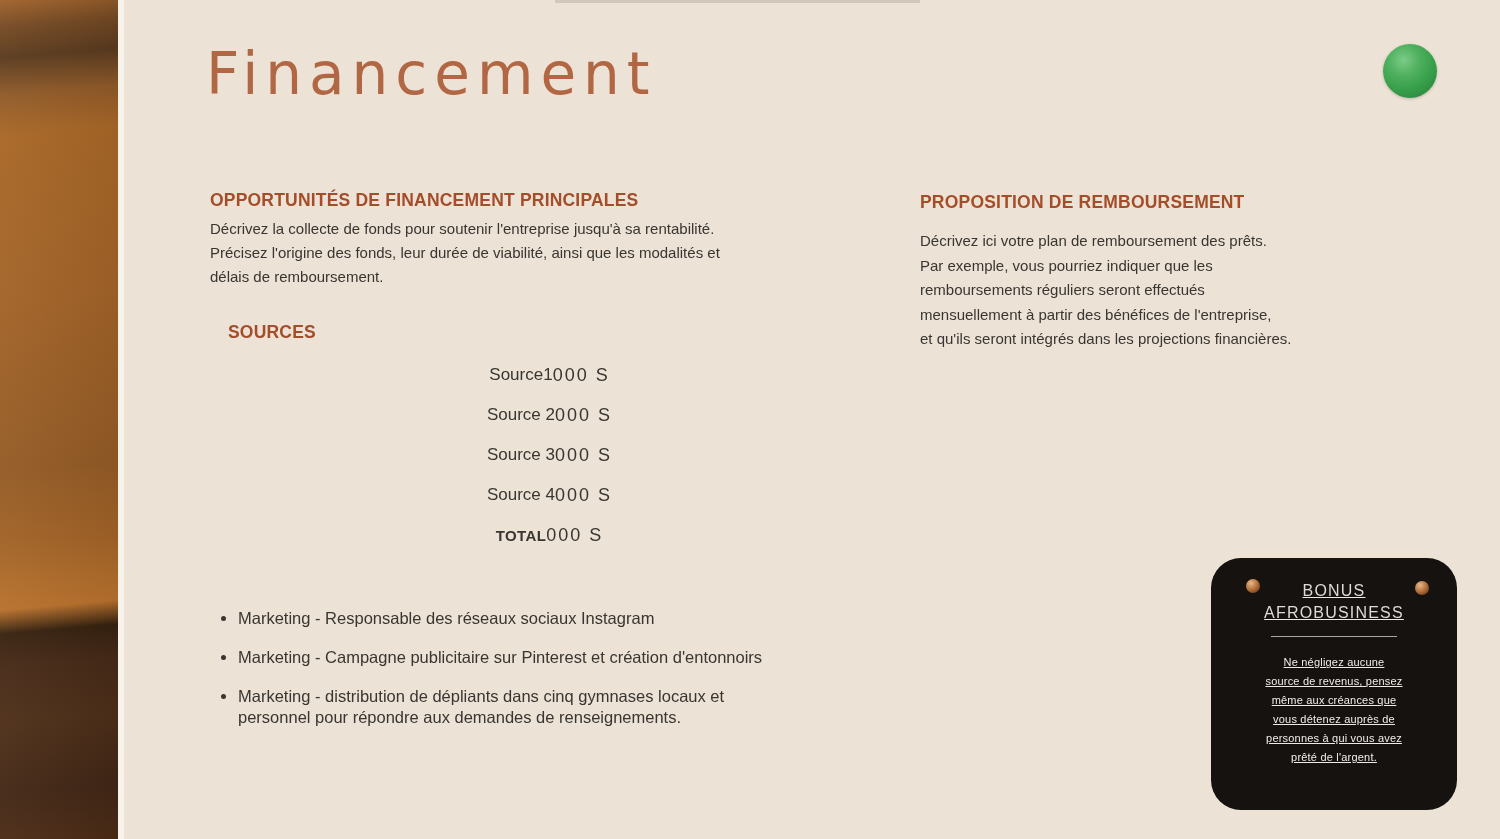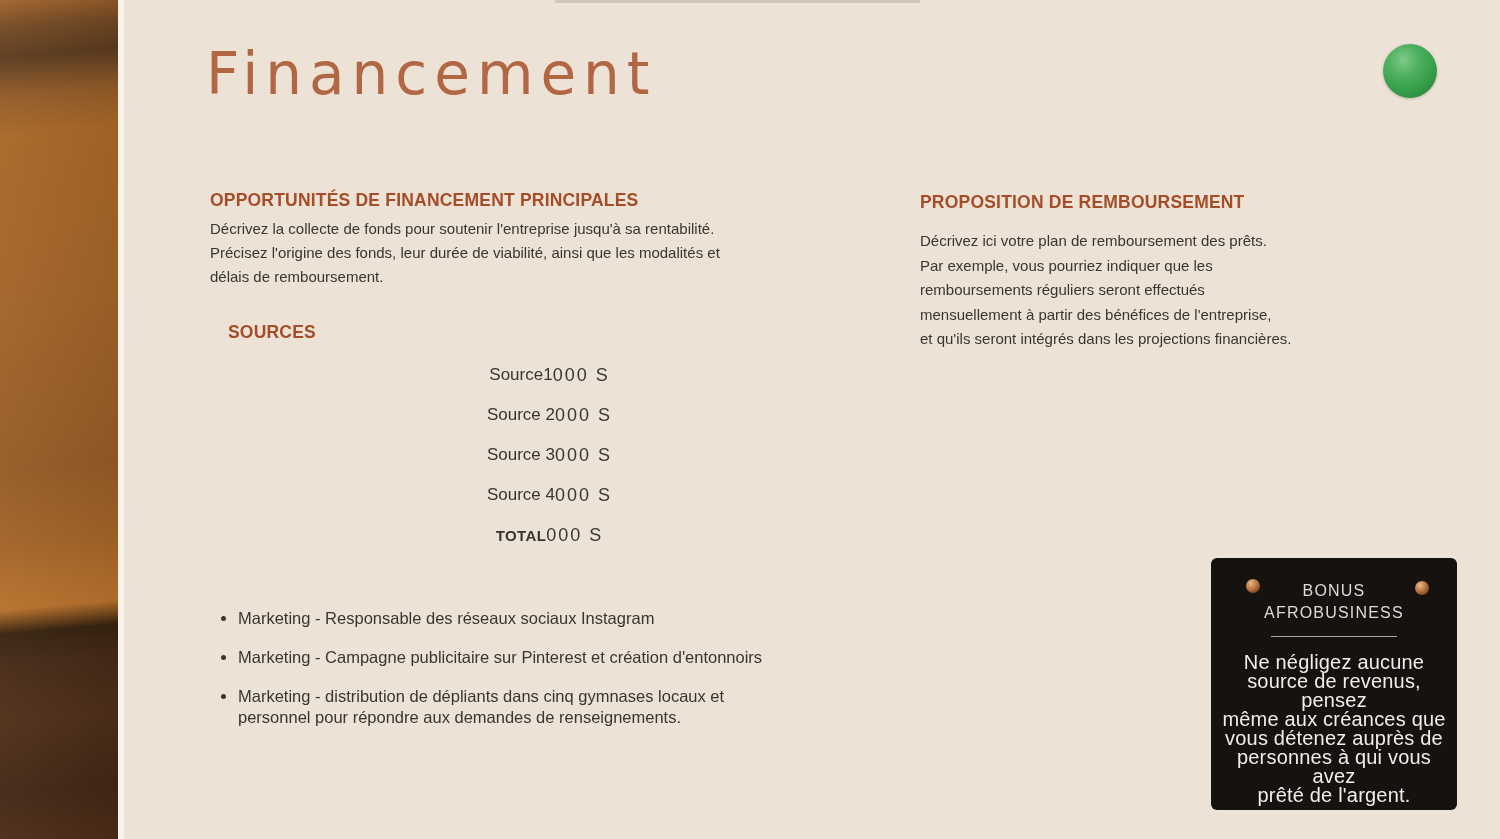--- a/index.html
+++ b/index.html
@@ -57,36 +57,36 @@
   .allocation{position:absolute;left:210px;top:590px;width:670px;}
   .allocation .body-text{margin-top:20px;line-height:20px;}
   .bullet-list{margin:18px 0 0 0;padding-left:28px;}
   .bullet-list li{font-size:16.5px;line-height:21px;margin-bottom:18px;color:#393531;}
 
   .repayment{position:absolute;left:920px;top:192px;width:480px;}
   .repayment .body-text{margin-top:16px;line-height:24.5px;}
 
   .bonus-card{
     position:absolute;left:1211px;top:558px;width:246px;height:252px;
-    background:#16120f;border-radius:6px;box-sizing:border-box;
-    color:#eceae7;text-align:center;
+    background:#16120f;border-radius:30px;box-sizing:border-box;
+    color:#eceae7;text-align:center;text-decoration:underline;
   }
   .stud{
     position:absolute;width:14px;height:14px;border-radius:50%;
     background:radial-gradient(circle at 35% 30%, #e8b88a 0%, #b9763f 45%, #7c431f 80%, #5d2f13 100%);
   }
   .stud.left{left:35px;top:21px;}
   .stud.right{left:204px;top:23px;}
   .bonus-title{
     margin:22px 30px 0;font-size:16px;line-height:1.35;letter-spacing:1.2px;
     color:#dddbd8;font-weight:normal;
   }
   .bonus-divider{width:126px;border:none;border-top:1px solid #a9a7a4;margin:13px auto 14px;}
   .bonus-body{
-    margin:16px 10px;font-size:20px;line-height:19px;letter-spacing:0.2px;color:#efeeec;
+    margin:16px 10px;font-size:11px;line-height:19px;letter-spacing:0.2px;color:#efeeec;
   }
 </style>
 </head>
 <body>
 
 <div class="slide">
 
   <div class="wood"></div>
   <div class="wood-edge"></div>
   <div class="top-shadow"></div>

